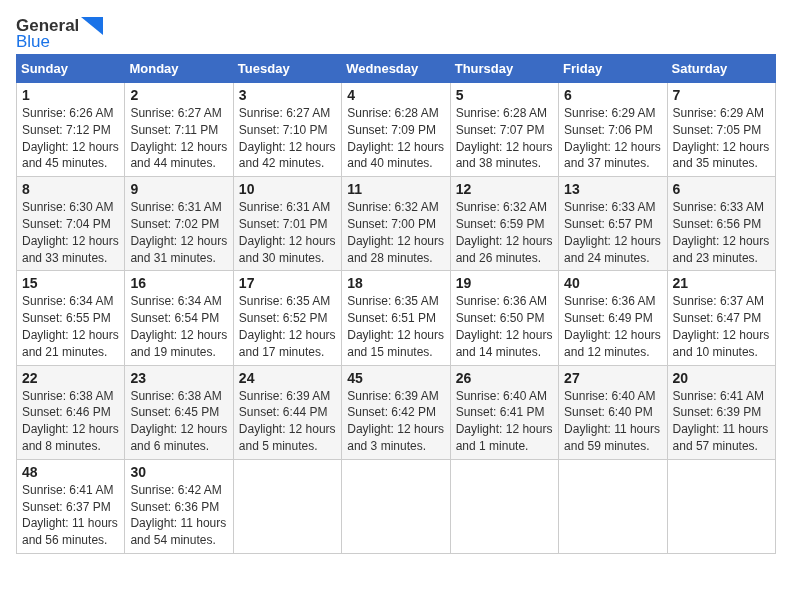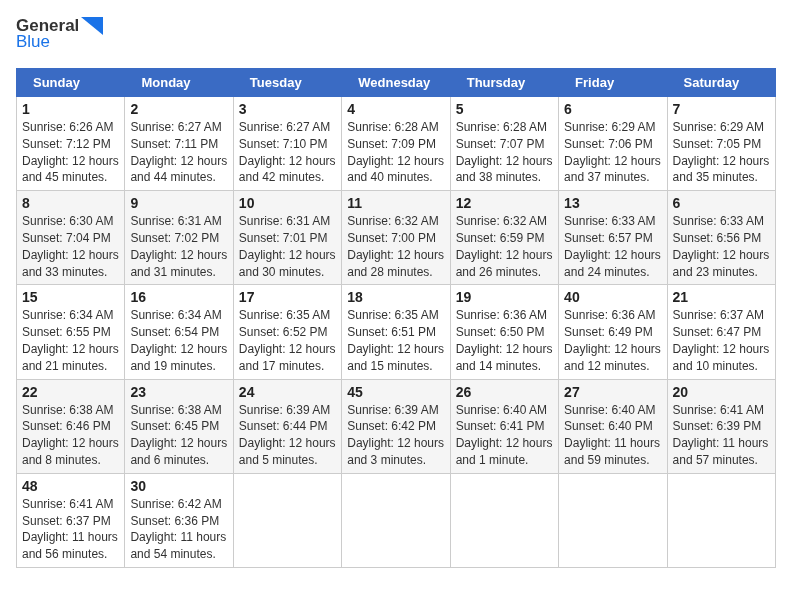--- a/index.html
+++ b/index.html
@@ -7,21 +7,21 @@
       font-family: Arial, sans-serif;
       background: #fff;
       width: 792px;
       min-height: 612px;
       padding: 16px;
     }
     .header {
       display: flex;
       justify-content: space-between;
       align-items: flex-start;
-      margin-bottom: 16px;
+      margin-bottom: 2px;
     }
     .logo {
       display: flex;
       align-items: center;
       gap: 4px;
     }
     .title-block {
       text-align: right;
     }
     .month-title {
@@ -34,21 +34,21 @@
       color: #555;
     }
     .calendar {
       width: 100%;
       border-collapse: collapse;
       font-size: 11px;
     }
     .calendar th {
       background-color: #3a6bc4;
       color: #fff;
-      padding: 6px 16px;
+      padding: 6px 4px;
       text-align: left;
       font-size: 13px;
       font-weight: bold;
       border: 1px solid #3a6bc4;
     }
     .calendar td {
       vertical-align: top;
       padding: 4px 5px;
       border: 1px solid #ccc;
       height: 80px;

